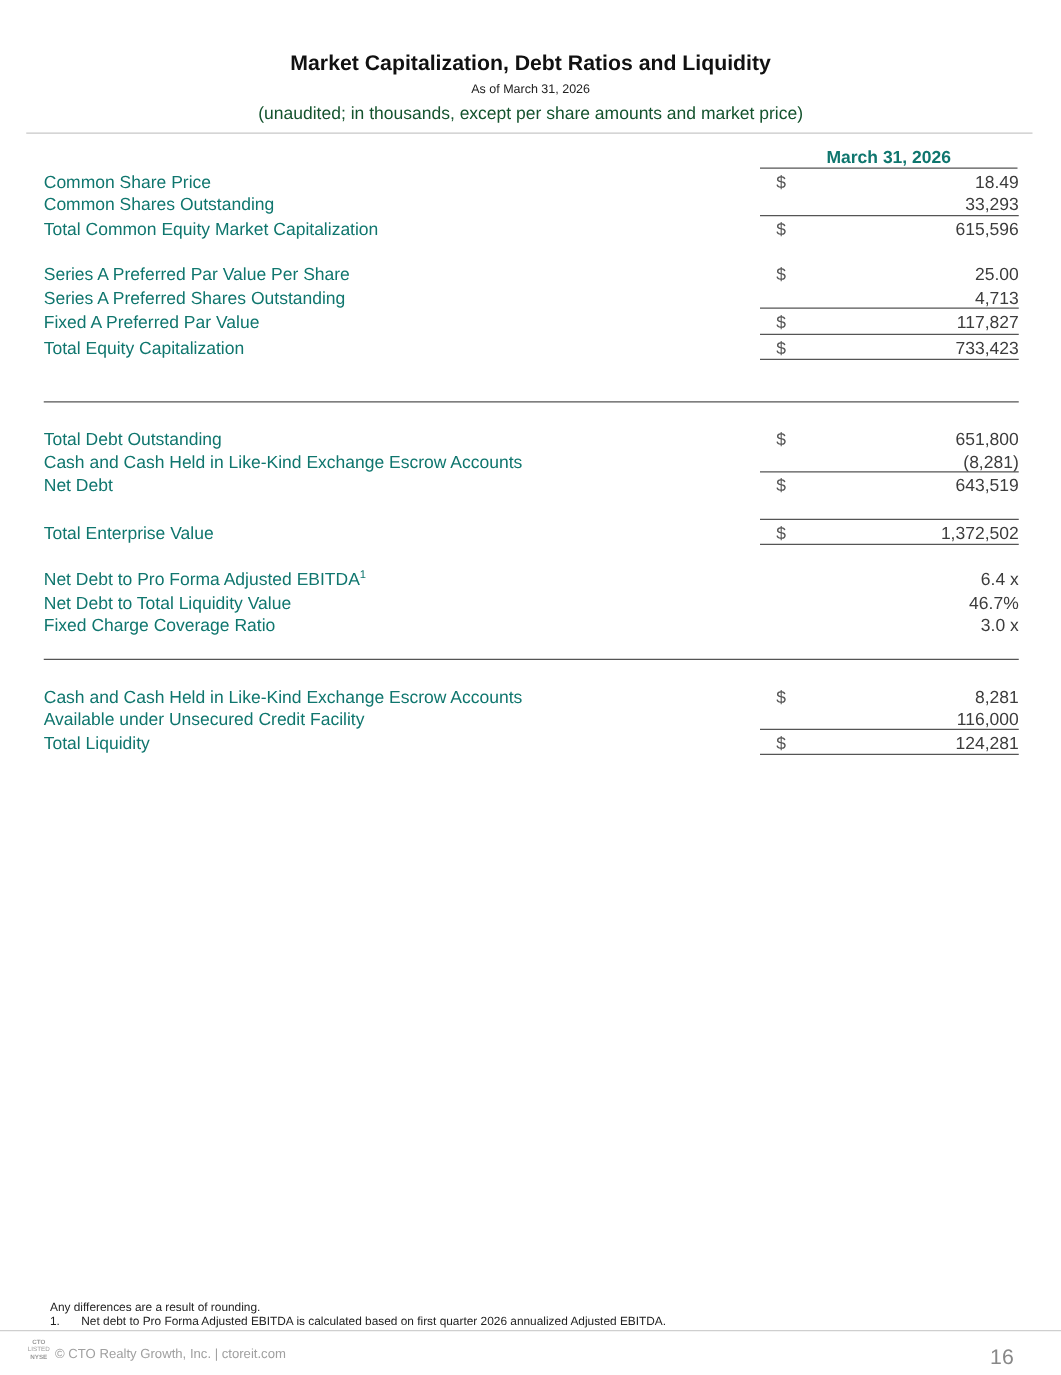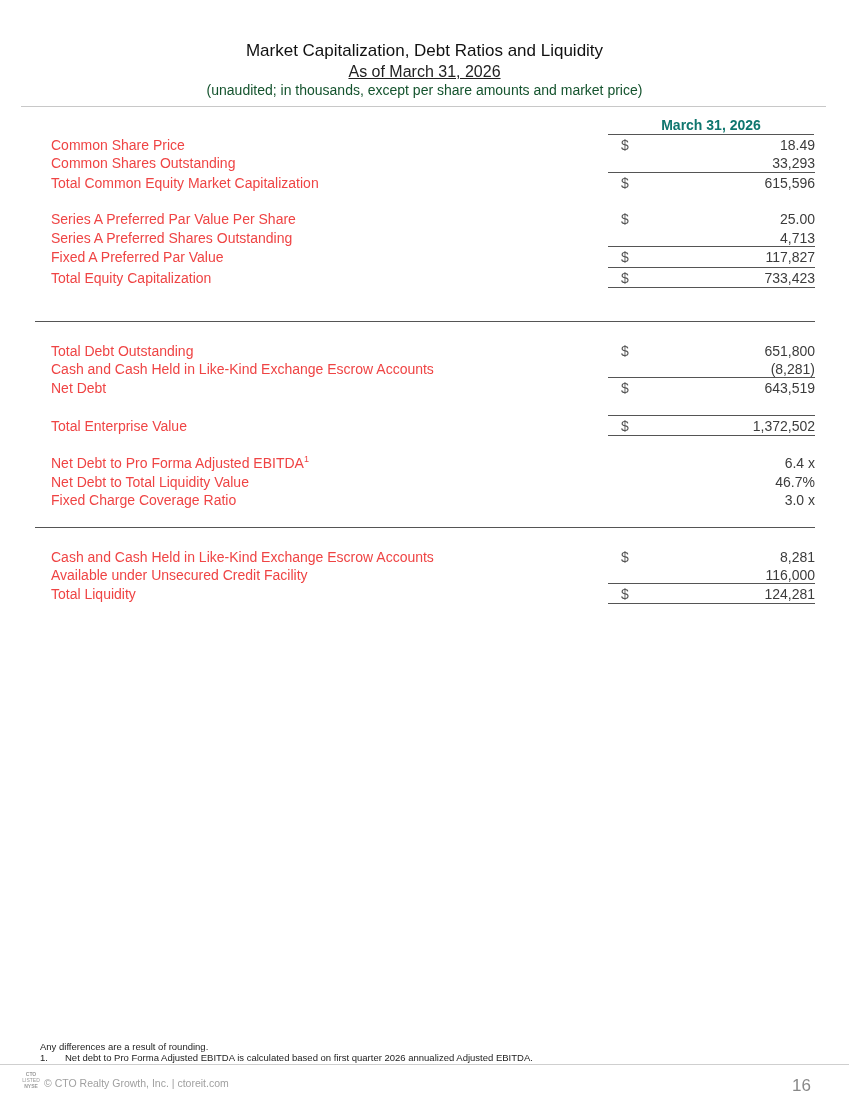--- a/index.html
+++ b/index.html
@@ -1,24 +1,24 @@
 <!DOCTYPE html>
 <html><head>
 <meta charset="utf-8">
 <style>
   html, body { margin:0; padding:0; }
   body { width:849px; height:1100px; background:#ffffff; position:relative; font-family:"Liberation Sans", sans-serif; color:#3a3a3a; overflow:hidden; }
   .hdr { position:absolute; left:0; top:40px; width:849px; text-align:center; }
-  .title { font-size:17px; font-weight:normal; color:#111; line-height:22px; }
-  .subtitle { font-size:16px; color:#222; line-height:19px;text-decoration:underline; }
+  .title { font-size:17px; font-weight:bold; color:#111; line-height:22px; }
+  .subtitle { font-size:10px; color:#222; line-height:19px; }
   .note { font-size:14px; color:#14532d; line-height:18px; }
   .hrule { position:absolute; left:21px; width:805px; top:106px; height:1px; background:#c8c8c8; }
   .colhead { position:absolute; left:608px; width:206px; top:117px; text-align:center; font-size:14px; font-weight:bold; color:#0f766e; border-bottom:1.5px solid #555; line-height:17px; }
   .row { position:absolute; left:35px; width:780px; height:18px; font-size:14px; line-height:18px; }
-  .row .lbl { position:absolute; left:0; top:0; color:#ef4444; white-space:nowrap;margin-left:16px; }
+  .row .lbl { position:absolute; left:0; top:0; color:#0f766e; white-space:nowrap; }
   .row .dol { position:absolute; left:586px; top:0; color:#555; }
   .row .val { position:absolute; right:0; top:0; color:#3c3c3c; text-align:center; }
   .row .cell { position:absolute; left:573px; width:207px; height:18px; }
   .bt { border-top:1.5px solid #555; }
   .bb { border-bottom:1.5px solid #555; }
   sup { font-size:9px; vertical-align:top; line-height:10px; }
   .sep { position:absolute; left:35px; width:780px; height:0; border-top:1.5px solid #555; }
   .fn { position:absolute; left:40px; font-size:9.5px; color:#222; line-height:11px; }
   .fn .num { display:inline-block; width:25px; }
   .frule { position:absolute; left:0; width:849px; top:1064px; height:1px; background:#cfcfcf; }

